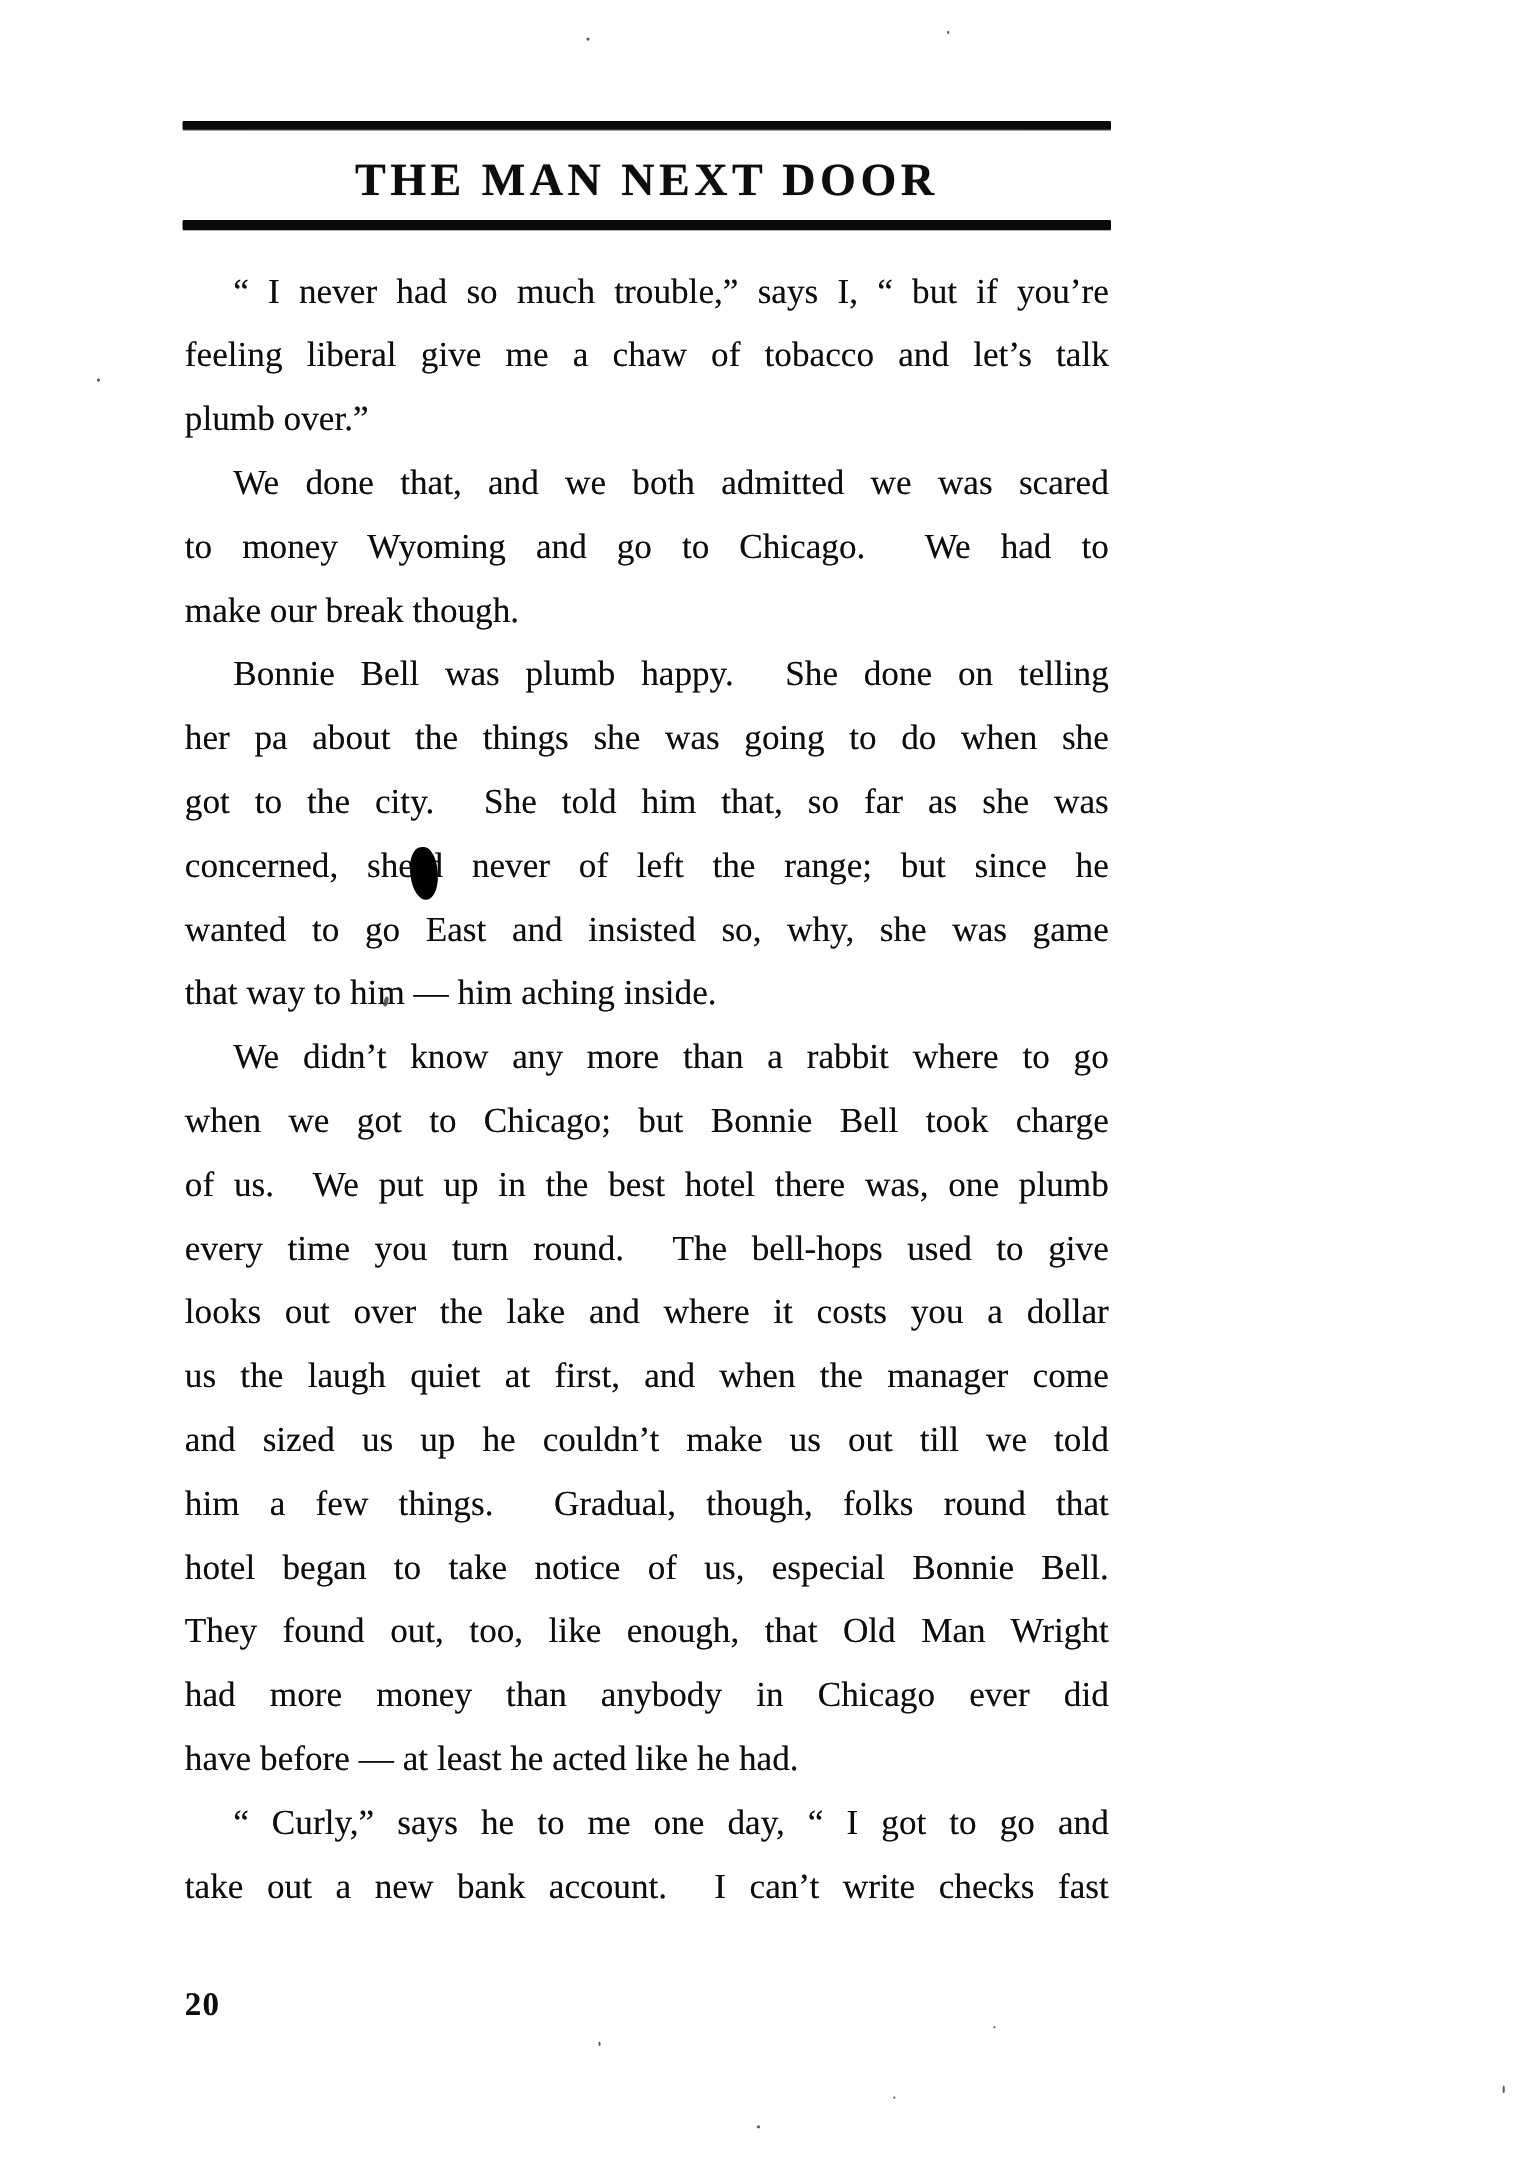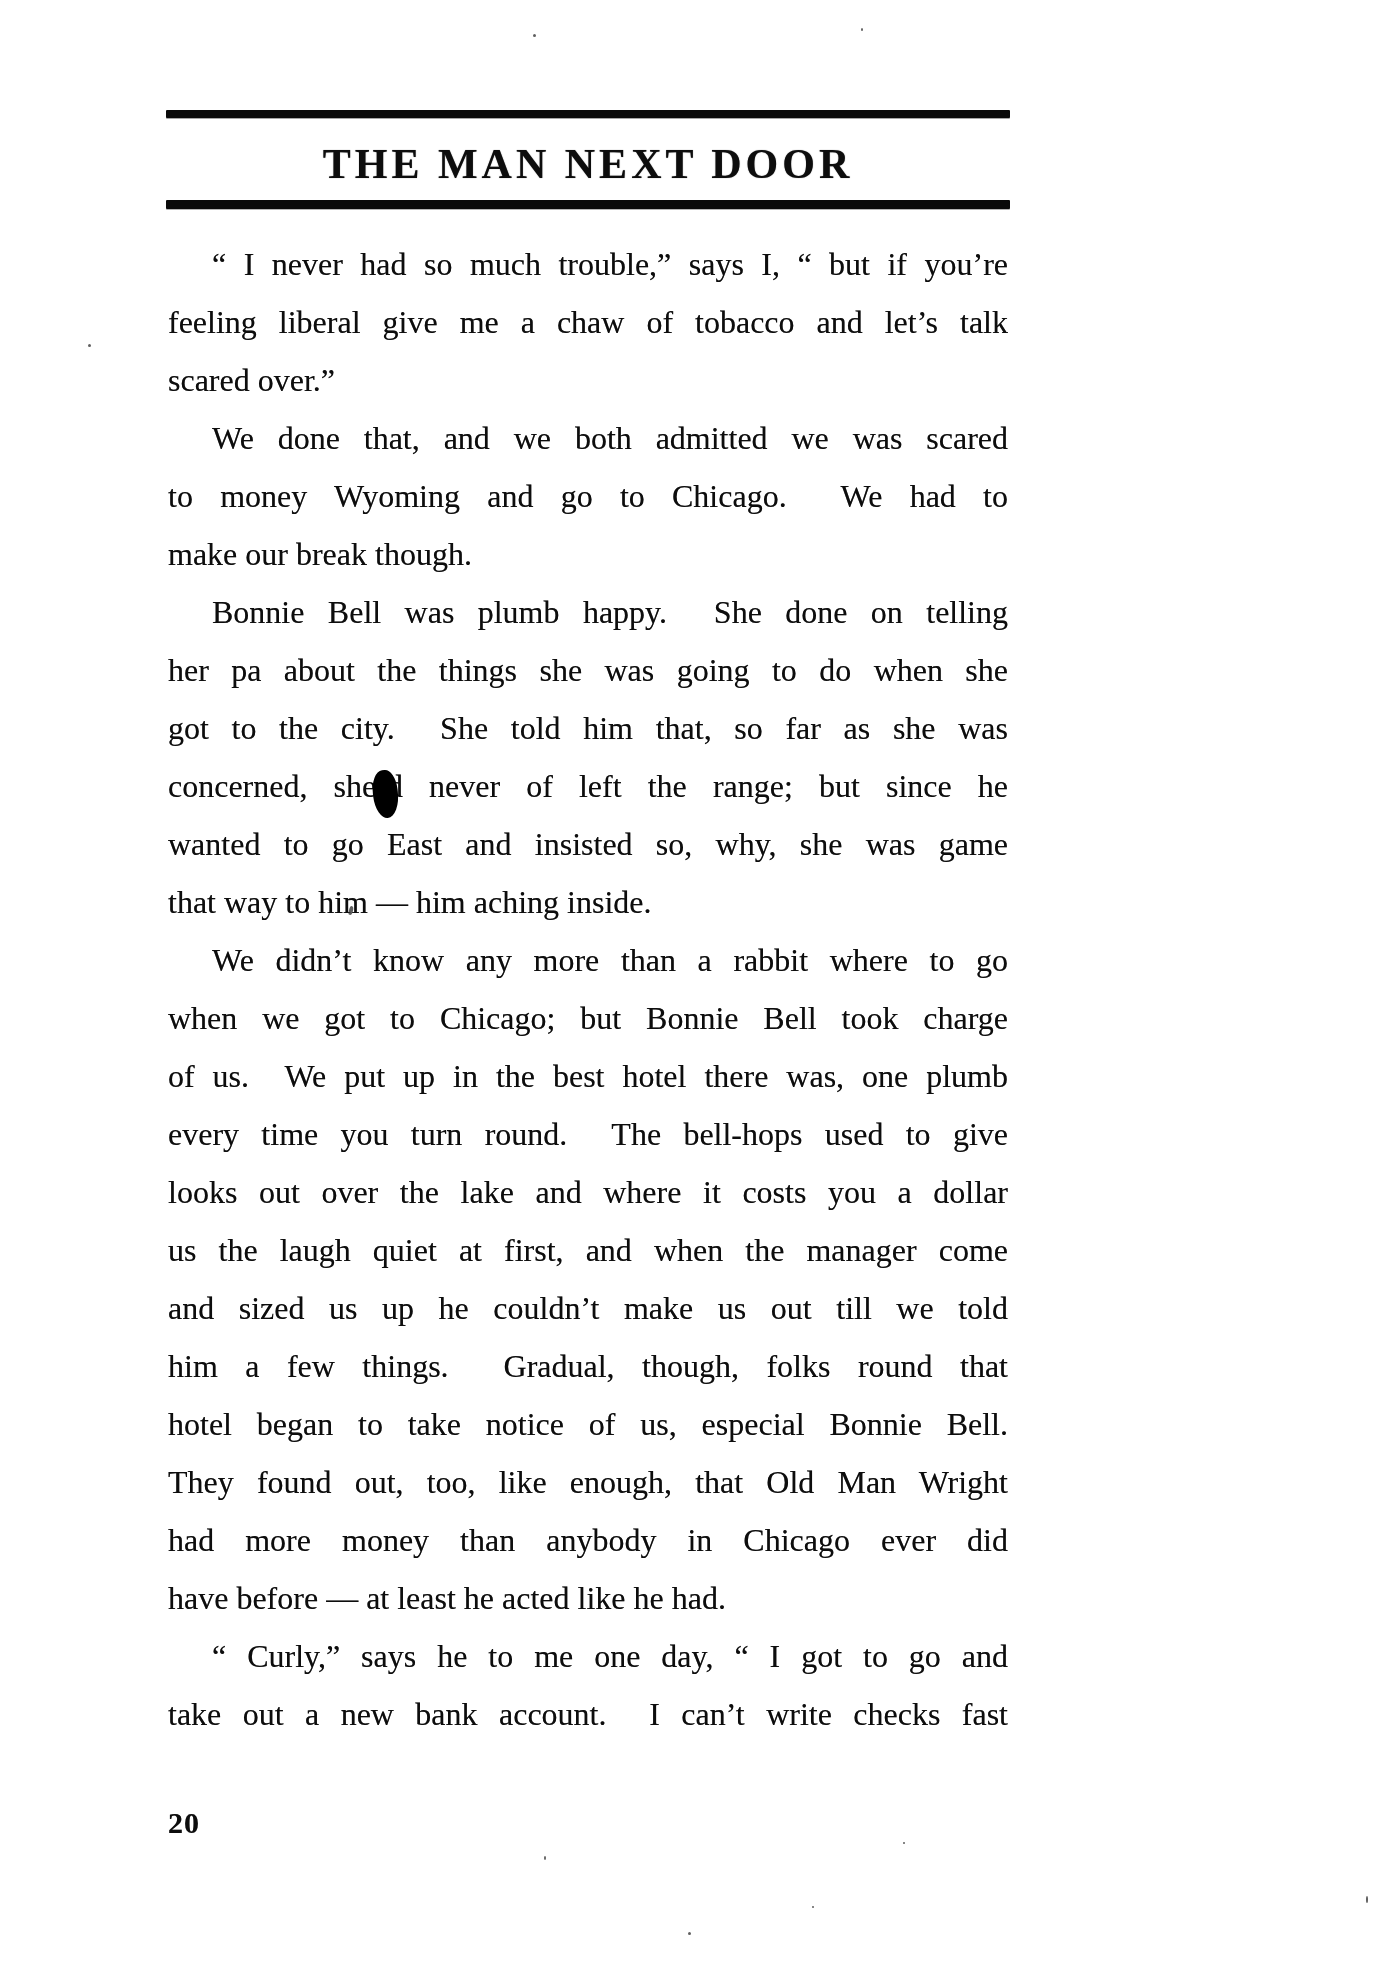--- a/index.html
+++ b/index.html
@@ -104,21 +104,21 @@
 
 <div class="page">
 
   <div class="rule rule-top"></div>
   <h1 class="title">THE MAN NEXT DOOR</h1>
   <div class="rule rule-bottom"></div>
 
   <div class="body-text" id="body-text">
       <div class="line indent justify">“ I never had so much trouble,” says I, “ but if you’re</div>
       <div class="line justify">feeling liberal give me a chaw of tobacco and let’s talk</div>
-      <div class="line">scared over.”</div>
+      <div class="line">plumb over.”</div>
       <div class="line indent justify">We done that, and we both admitted we was scared</div>
       <div class="line justify">to money Wyoming and go to Chicago.  We had to</div>
       <div class="line">make our break though.</div>
       <div class="line indent justify">Bonnie Bell was plumb happy.  She done on telling</div>
       <div class="line justify">her pa about the things she was going to do when she</div>
       <div class="line justify">got to the city.  She told him that, so far as she was</div>
       <div class="line justify">concerned, she’d never of left the range; but since he</div>
       <div class="line justify">wanted to go East and insisted so, why, she was game</div>
       <div class="line">that way to him — him aching inside.</div>
       <div class="line indent justify">We didn’t know any more than a rabbit where to go</div>

